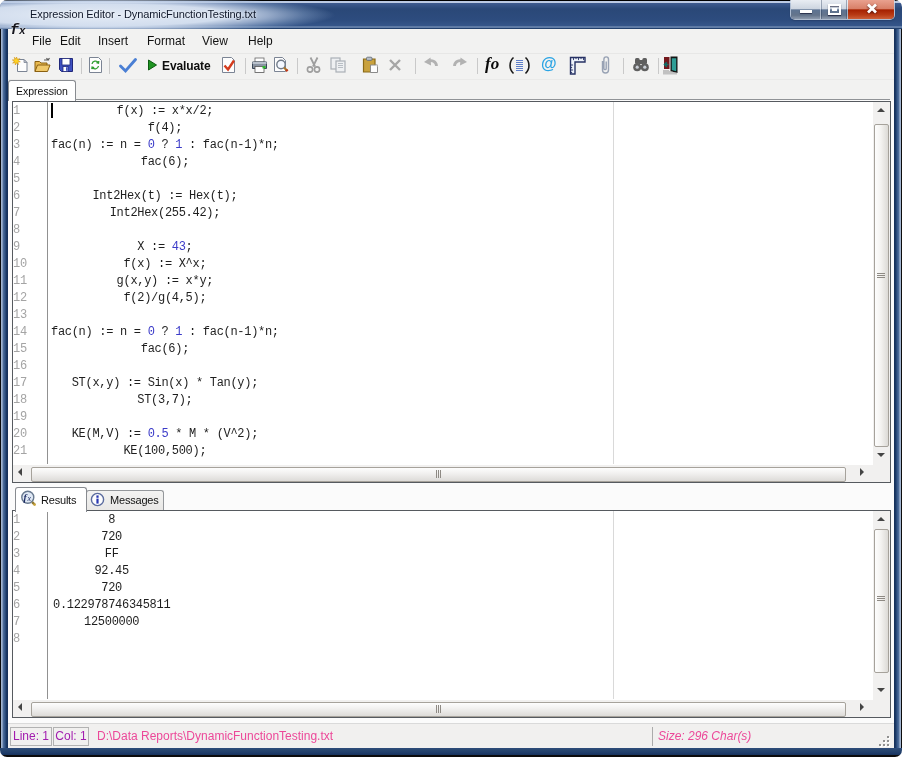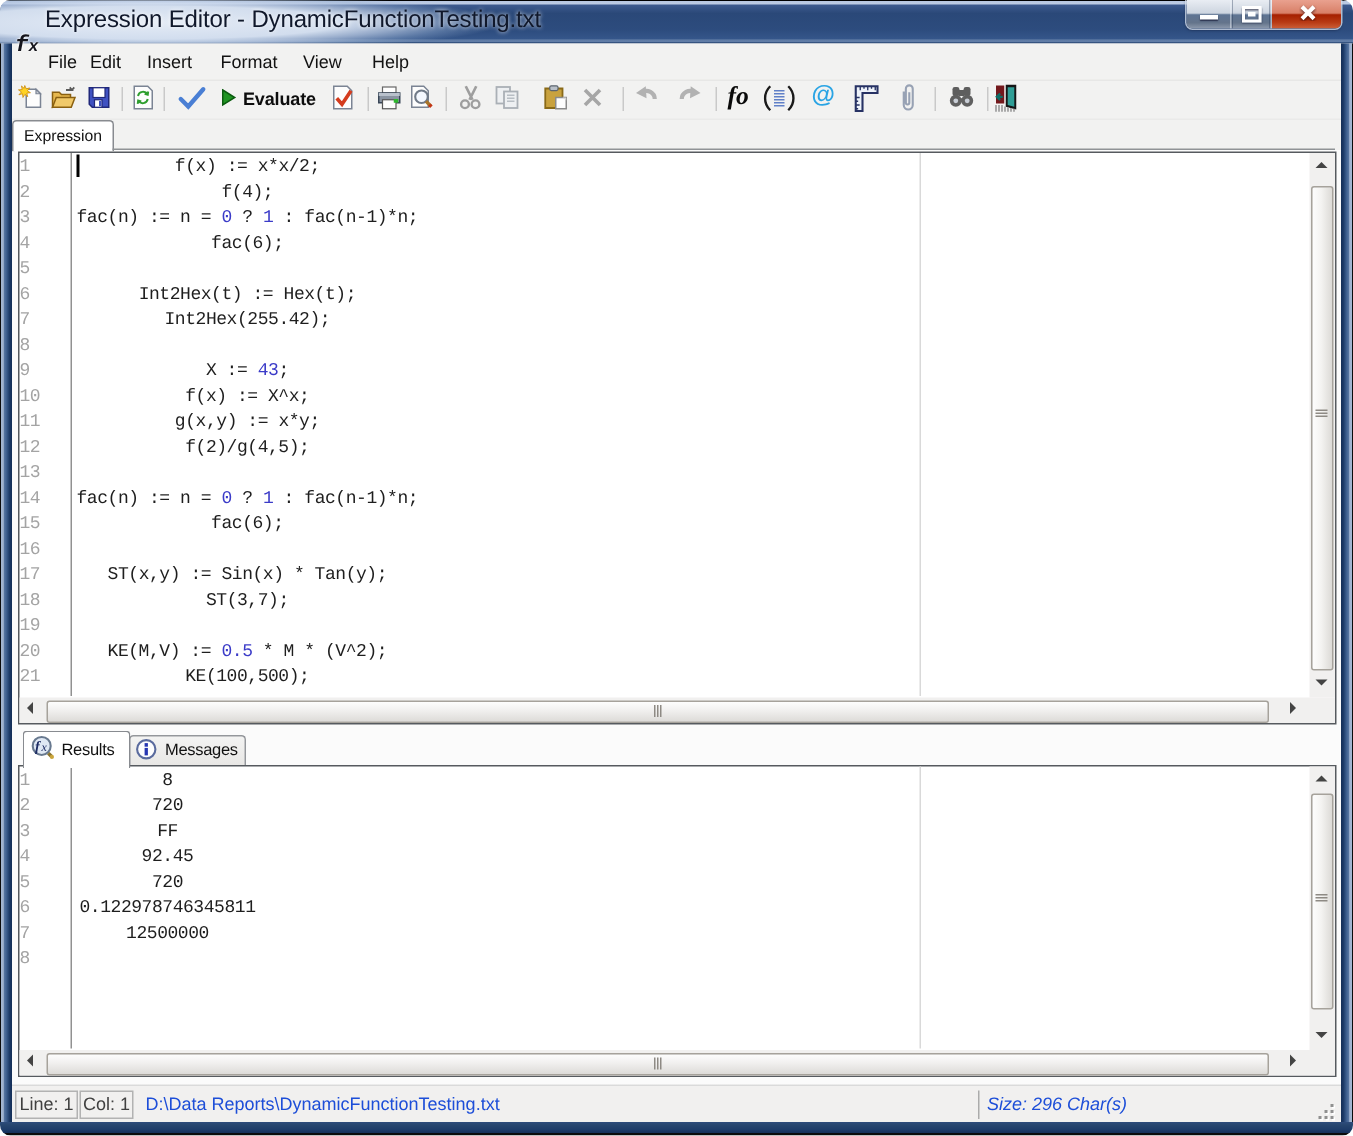--- a/index.html
+++ b/index.html
@@ -12,21 +12,21 @@
       radial-gradient(ellipse 235px 20px at 100px 15px, rgba(236,242,251,0.96) 0%, rgba(222,232,246,0.93) 55%, rgba(190,206,230,0.72) 72%, rgba(150,176,211,0.4) 87%, rgba(120,150,190,0) 100%),
       linear-gradient(180deg,#000 0,#000 1px,#b9c8e2 1px,#bdcbe4 2.5px,#3d5a8e 3.5px,#2a4878 9px,#2d4c7e 20px,#35568a 26px,#5e7aa4 26.5px,#627ea8 28px,#21406d 28.5px,#1d3a66 29px);
   }
   .bl{left:0;top:29px;width:8px;height:719px;background:linear-gradient(90deg,#0b0b0c 0,#0b0b0c 1px,#a3b6d2 1px,#9fb2cf 2.2px,#54739f 3px,#3b5c8c 4.5px,#2a4a78 5.5px,#1b3865 6.5px,#142e56 8px);}
   .br{right:0;top:29px;width:8px;height:719px;background:linear-gradient(270deg,#0b0b0c 0,#0b0b0c 1px,#a3b6d2 1px,#9fb2cf 2.2px,#54739f 3px,#3b5c8c 4.5px,#2a4a78 5.5px,#1b3865 6.5px,#142e56 8px);}
   .bb{left:0;top:748px;width:902px;height:9px;background:linear-gradient(180deg,#2e4c7c 0,#27466f 2px,#1e3c69 5px,#152f58 7.5px,#0b0b0c 7.5px,#0b0b0c 9px);}
   .chrome{left:8px;top:29px;width:886px;height:71px;background:#f2f2f1;}
   .contentbg{left:8px;top:100px;width:886px;height:623px;background:#fbfbfb;}
   .statusbg{left:8px;top:723px;width:886px;height:25px;background:linear-gradient(180deg,#dadada 0,#dadada 1px,#f1f0ef 1px);}
   
-  .title-text{left:30px;top:0;height:34px;line-height:28px;font-size:16px;letter-spacing:-0.1px;color:#10182b;text-shadow:0 0 3px rgba(255,255,255,0.9);text-align:center;}
+  .title-text{left:30px;top:0;height:34px;line-height:28px;font-size:11px;letter-spacing:-0.1px;color:#10182b;text-shadow:0 0 3px rgba(255,255,255,0.9);text-align:center;}
   .wicon{left:10px;top:22px;width:17px;height:17px;font-family:Liberation Mono, monospace;font-style:italic;font-weight:bold;font-size:15px;color:#15151c;line-height:17px;text-shadow:0 0 2px rgba(255,255,255,0.95), 0 0 1px rgba(255,255,255,0.9);}
   
   .wbtns{left:791px;top:0px;width:103px;height:19px;border-radius:0 0 4px 4px;overflow:hidden;
      box-shadow:0 0 0 1px rgba(222,232,245,0.75), 0 1px 2px rgba(0,0,20,0.5);display:flex;}
   .wb{height:19px;position:relative;}
   .wb-min{width:29px;background:linear-gradient(180deg,#e9edf3 0%,#cdd5e0 46%,#5e7493 52%,#64748b 80%,#8d9aad 100%);}
   .wb-max{width:26px;background:linear-gradient(180deg,#e9edf3 0%,#cdd5e0 46%,#5e7493 52%,#64748b 80%,#8d9aad 100%);border-left:1px solid rgba(235,242,250,0.5);border-right:1px solid rgba(235,242,250,0.5);box-shadow:inset 1px 0 0 rgba(30,50,80,0.35), inset -1px 0 0 rgba(30,50,80,0.35);}
   .wb-close{width:46px;background:linear-gradient(180deg,#e9a18f 0%,#d87f67 46%,#a52000 52%,#b83a14 78%,#cc5f38 100%);}
   .glyph-min{position:absolute;left:9px;top:10px;width:12px;height:3px;background:#fff;box-shadow:0 1px 1px rgba(0,0,30,0.6);}
   .glyph-max{position:absolute;left:7px;top:4px;width:9px;height:7px;border:2px solid #fff;box-shadow:0 1px 1px rgba(0,0,30,0.55), inset 0 1px 1px rgba(0,0,30,0.55);}
@@ -54,22 +54,22 @@
   .sb-thumb{background:linear-gradient(90deg,#fdfdfd 0%,#f4f3f1 45%,#dcdad6 100%);border:1px solid #a6a29b;border-radius:2px;}
   .sb-thumbh{background:linear-gradient(180deg,#fdfdfd 0%,#f2f1f0 40%,#dddbd8 100%);border:1px solid #a6a29b;border-radius:2px;}
   .arrow{position:absolute;width:0;height:0;}
   .gripv{position:absolute;width:8px;height:1px;background:#8e8a84;box-shadow:0 2px 0 #8e8a84, 0 4px 0 #8e8a84;}
   .griph{position:absolute;width:1px;height:8px;background:#8e8a84;box-shadow:2px 0 0 #8e8a84, 4px 0 0 #8e8a84;}
   
   .tab-res{left:15px;top:487px;width:70px;height:24px;background:#fff;border:1px solid #888b90;border-bottom:none;border-radius:3px 3px 0 0;z-index:3;}
   .tab-msg{left:86px;top:490px;width:76px;height:20px;background:linear-gradient(180deg,#f3f3f2,#e8e7e5);border:1px solid #94979b;border-bottom:none;border-radius:3px 3px 0 0;}
   .tablbl{position:absolute;font-size:11px;letter-spacing:-0.2px;color:#111;z-index:4;}
   
-  .spanel{top:727px;height:17px;border:1px solid #b2b2b2;font-size:12px;line-height:17px;text-align:center;color:#404040;}
-  .stext{top:727px;height:19px;font-size:12px;line-height:18px;color:#1d4ed8;}
+  .spanel{top:727px;height:17px;border:1px solid #b2b2b2;font-size:12px;line-height:17px;text-align:center;color:#a21caf;}
+  .stext{top:727px;height:19px;font-size:12px;line-height:18px;color:#ec4899;}
 </style>
 </head>
 <body>
 <div class="win">
   <div class="abs titlebar"></div>
   <div class="abs bl"></div>
     <div class="abs br"></div>
     <div class="abs bb"></div>
   <div class="abs chrome"></div>
   <div class="abs" style="left:8px;top:53px;width:886px;height:1px;background:#e7e7e6;"></div>

